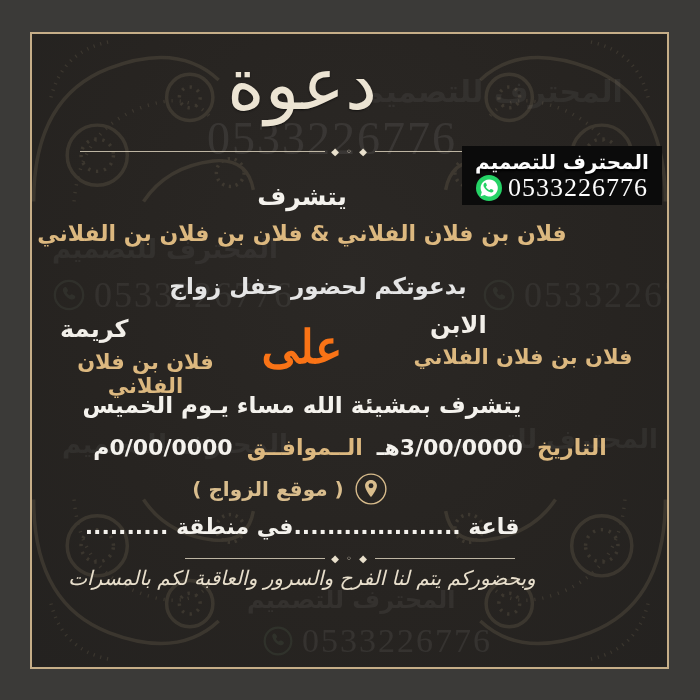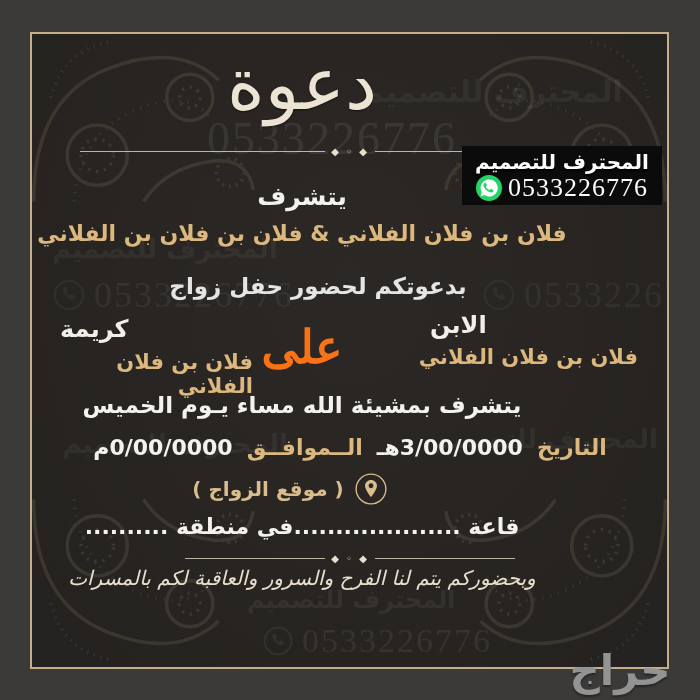--- a/index.html
+++ b/index.html
@@ -42,21 +42,21 @@
   }
   .divider{position:absolute;left:50%;transform:translateX(-50%);display:flex;align-items:center;color:#e9e0cc;}
   .divider .line{flex:1;height:1px;background:#d8cfba;opacity:.85;}
   .divider .gem{padding:0 6px;font-size:10px;letter-spacing:2px;color:#e9e0cc;}
   .div-top{top:146px;width:540px;}
   .div-bottom{top:553px;width:330px;}
   .intro{top:182px;font-size:25px;font-weight:bold;color:#f4f2ed;}
   .hosts{top:221px;font-size:22px;font-weight:bold;color:#dcb87f;}
   .invite{top:273px;font-size:23px;font-weight:bold;color:#e5e5e5;margin-left:16px;}
   .col-label{position:absolute;font-size:24px;font-weight:bold;color:#f2efe9;text-align:left;}
-  .col-name{position:absolute;font-size:21px;font-weight:bold;color:#dcb87f;}
+  .col-name{position:absolute;font-size:21px;font-weight:bold;color:#dcb87f;text-align:center;}
   .groom-label{top:311px;left:430px;width:185px;}
   .groom-name{top:345px;left:408px;width:230px;}
   .bride-label{top:315px;left:60px;width:170px;}
   .bride-name{top:350px;left:38px;width:215px;}
   .connector{
     top:320px;font-size:46px;color:#f97316;
     font-family:"DejaVu Serif",serif;font-weight:bold;letter-spacing:-2px;
   }
   .occasion{top:392px;font-size:23px;font-weight:bold;color:#f4f2ed;}
   .daterow{
@@ -209,15 +209,14 @@
   <div class="cline venue ar">قاعة ....................في منطقة ..........</div>
 
   <div class="divider div-bottom">
     <span class="line"></span>
     <span class="gem">◆ ◦ ◆</span>
     <span class="line"></span>
   </div>
 
   <div class="cline closing ar">وبحضوركم يتم لنا الفرح والسرور والعاقبة لكم بالمسرات</div>
 
-  <div class="haraj">حراج</div>
 
 </div>
 
 </body></html>

